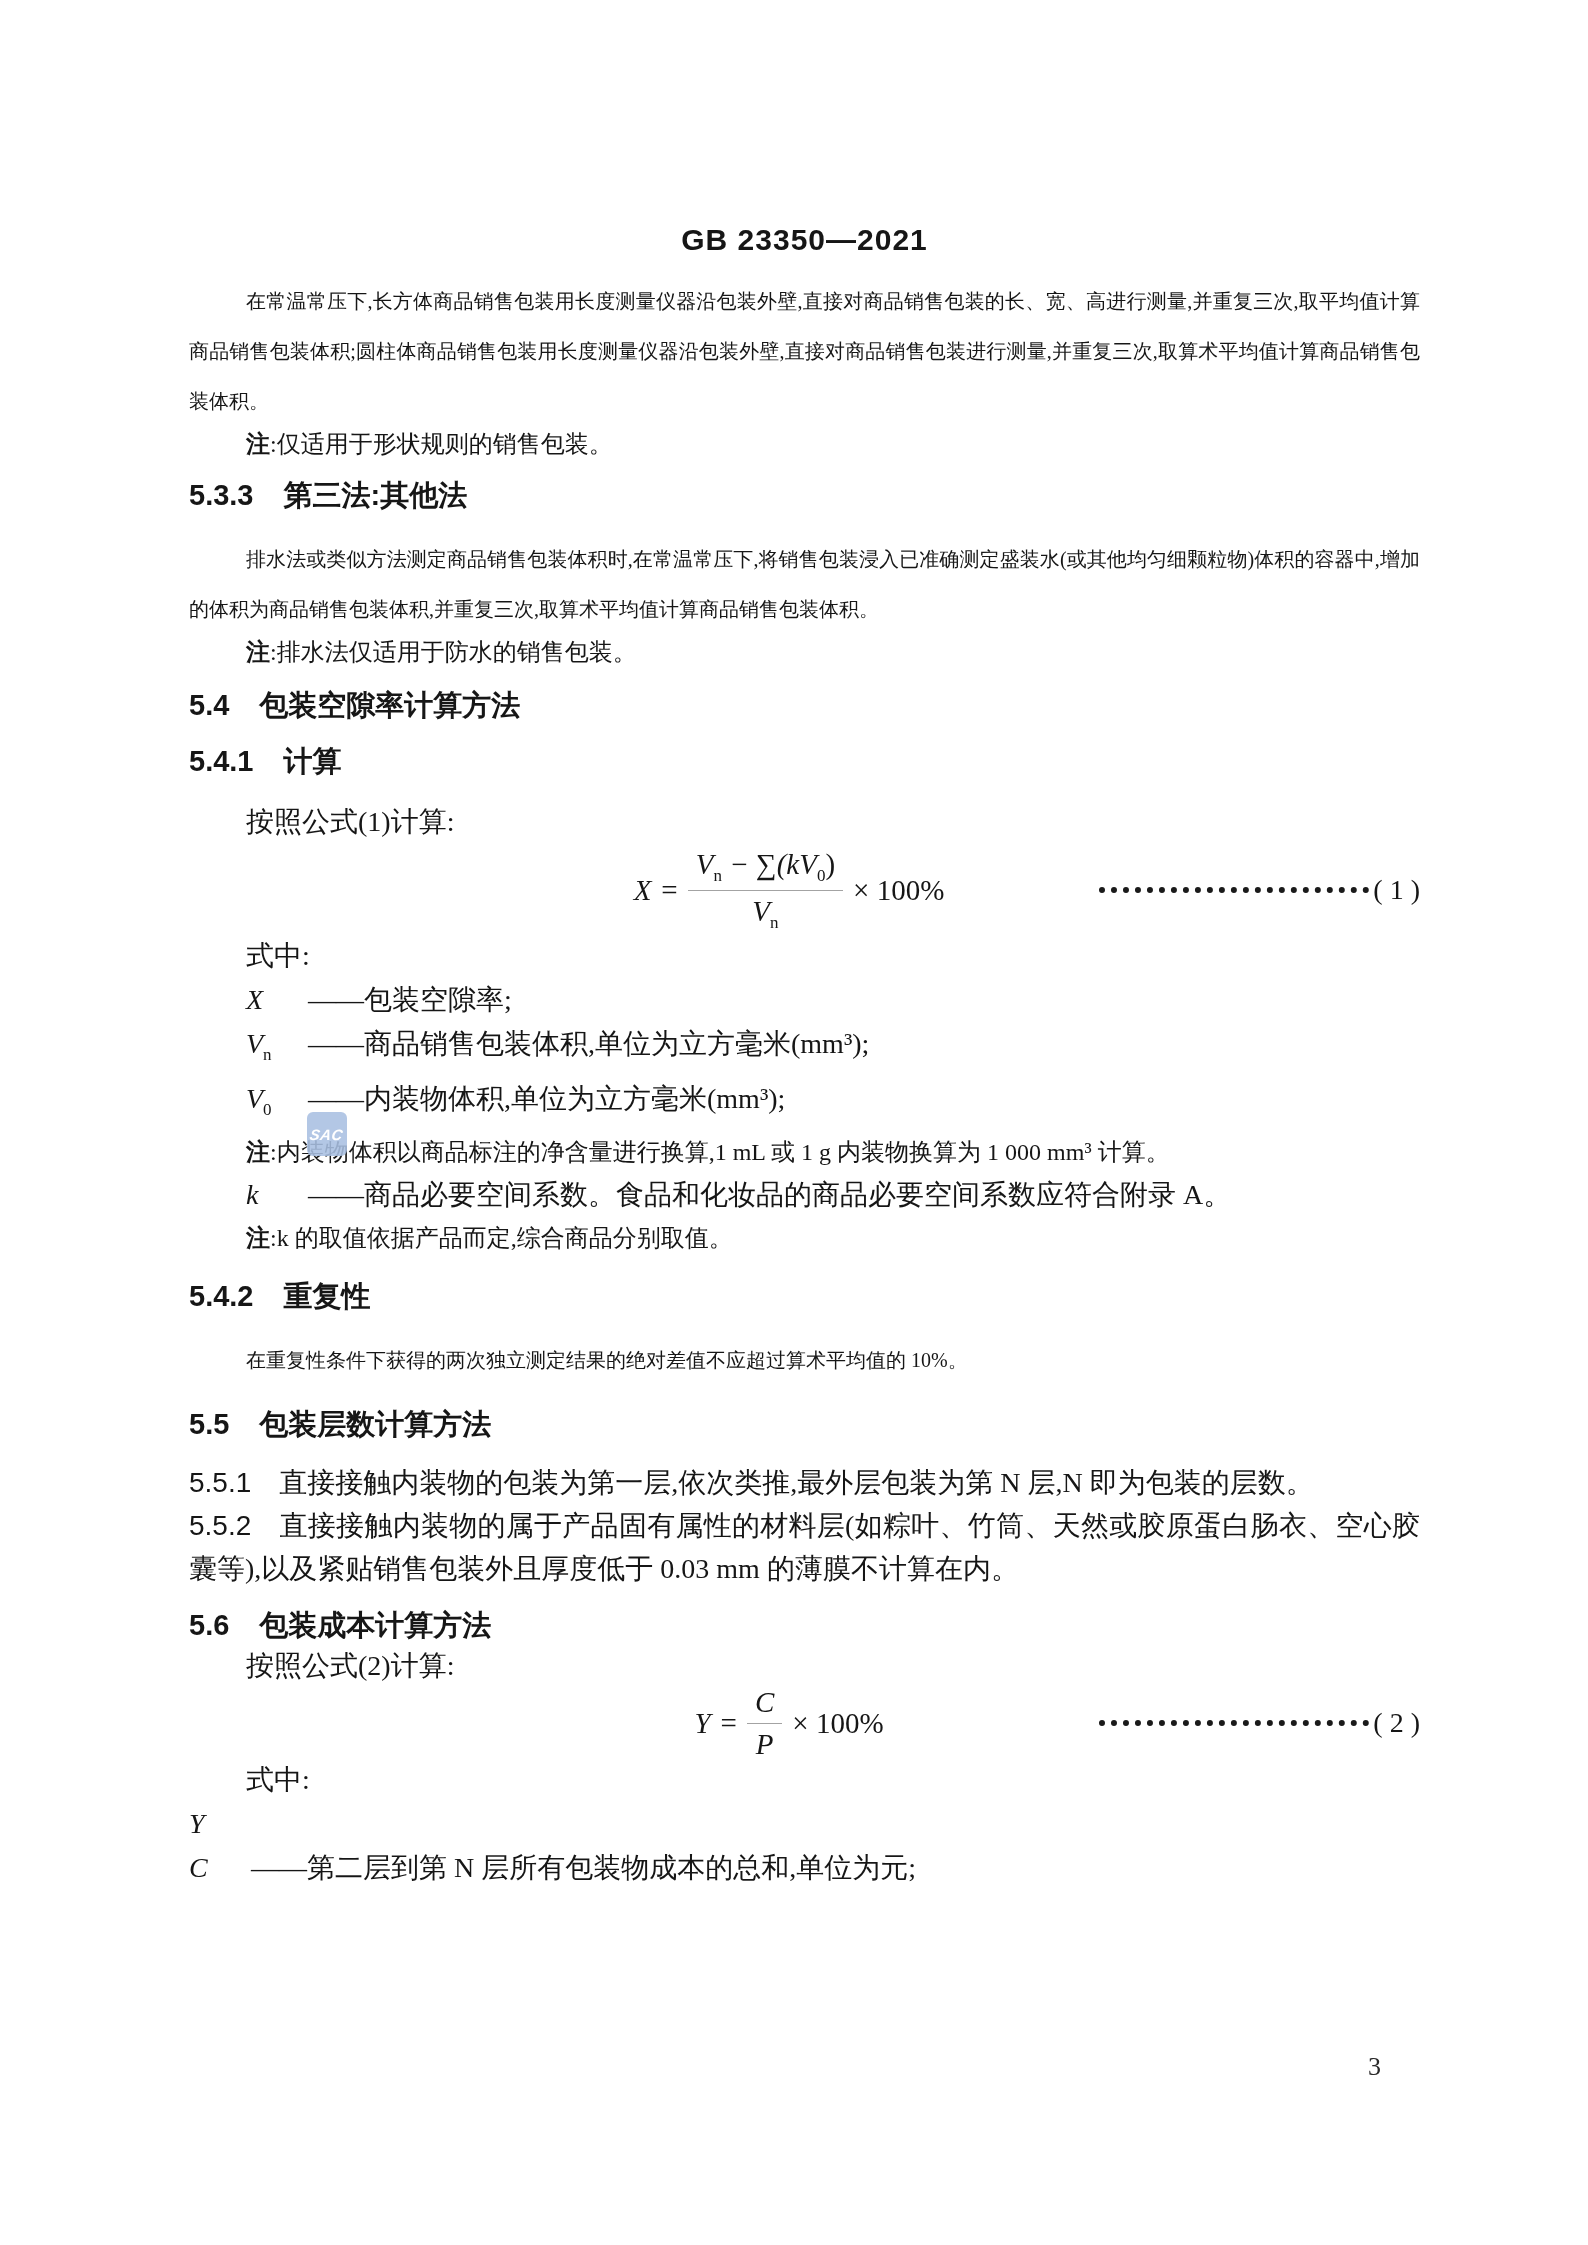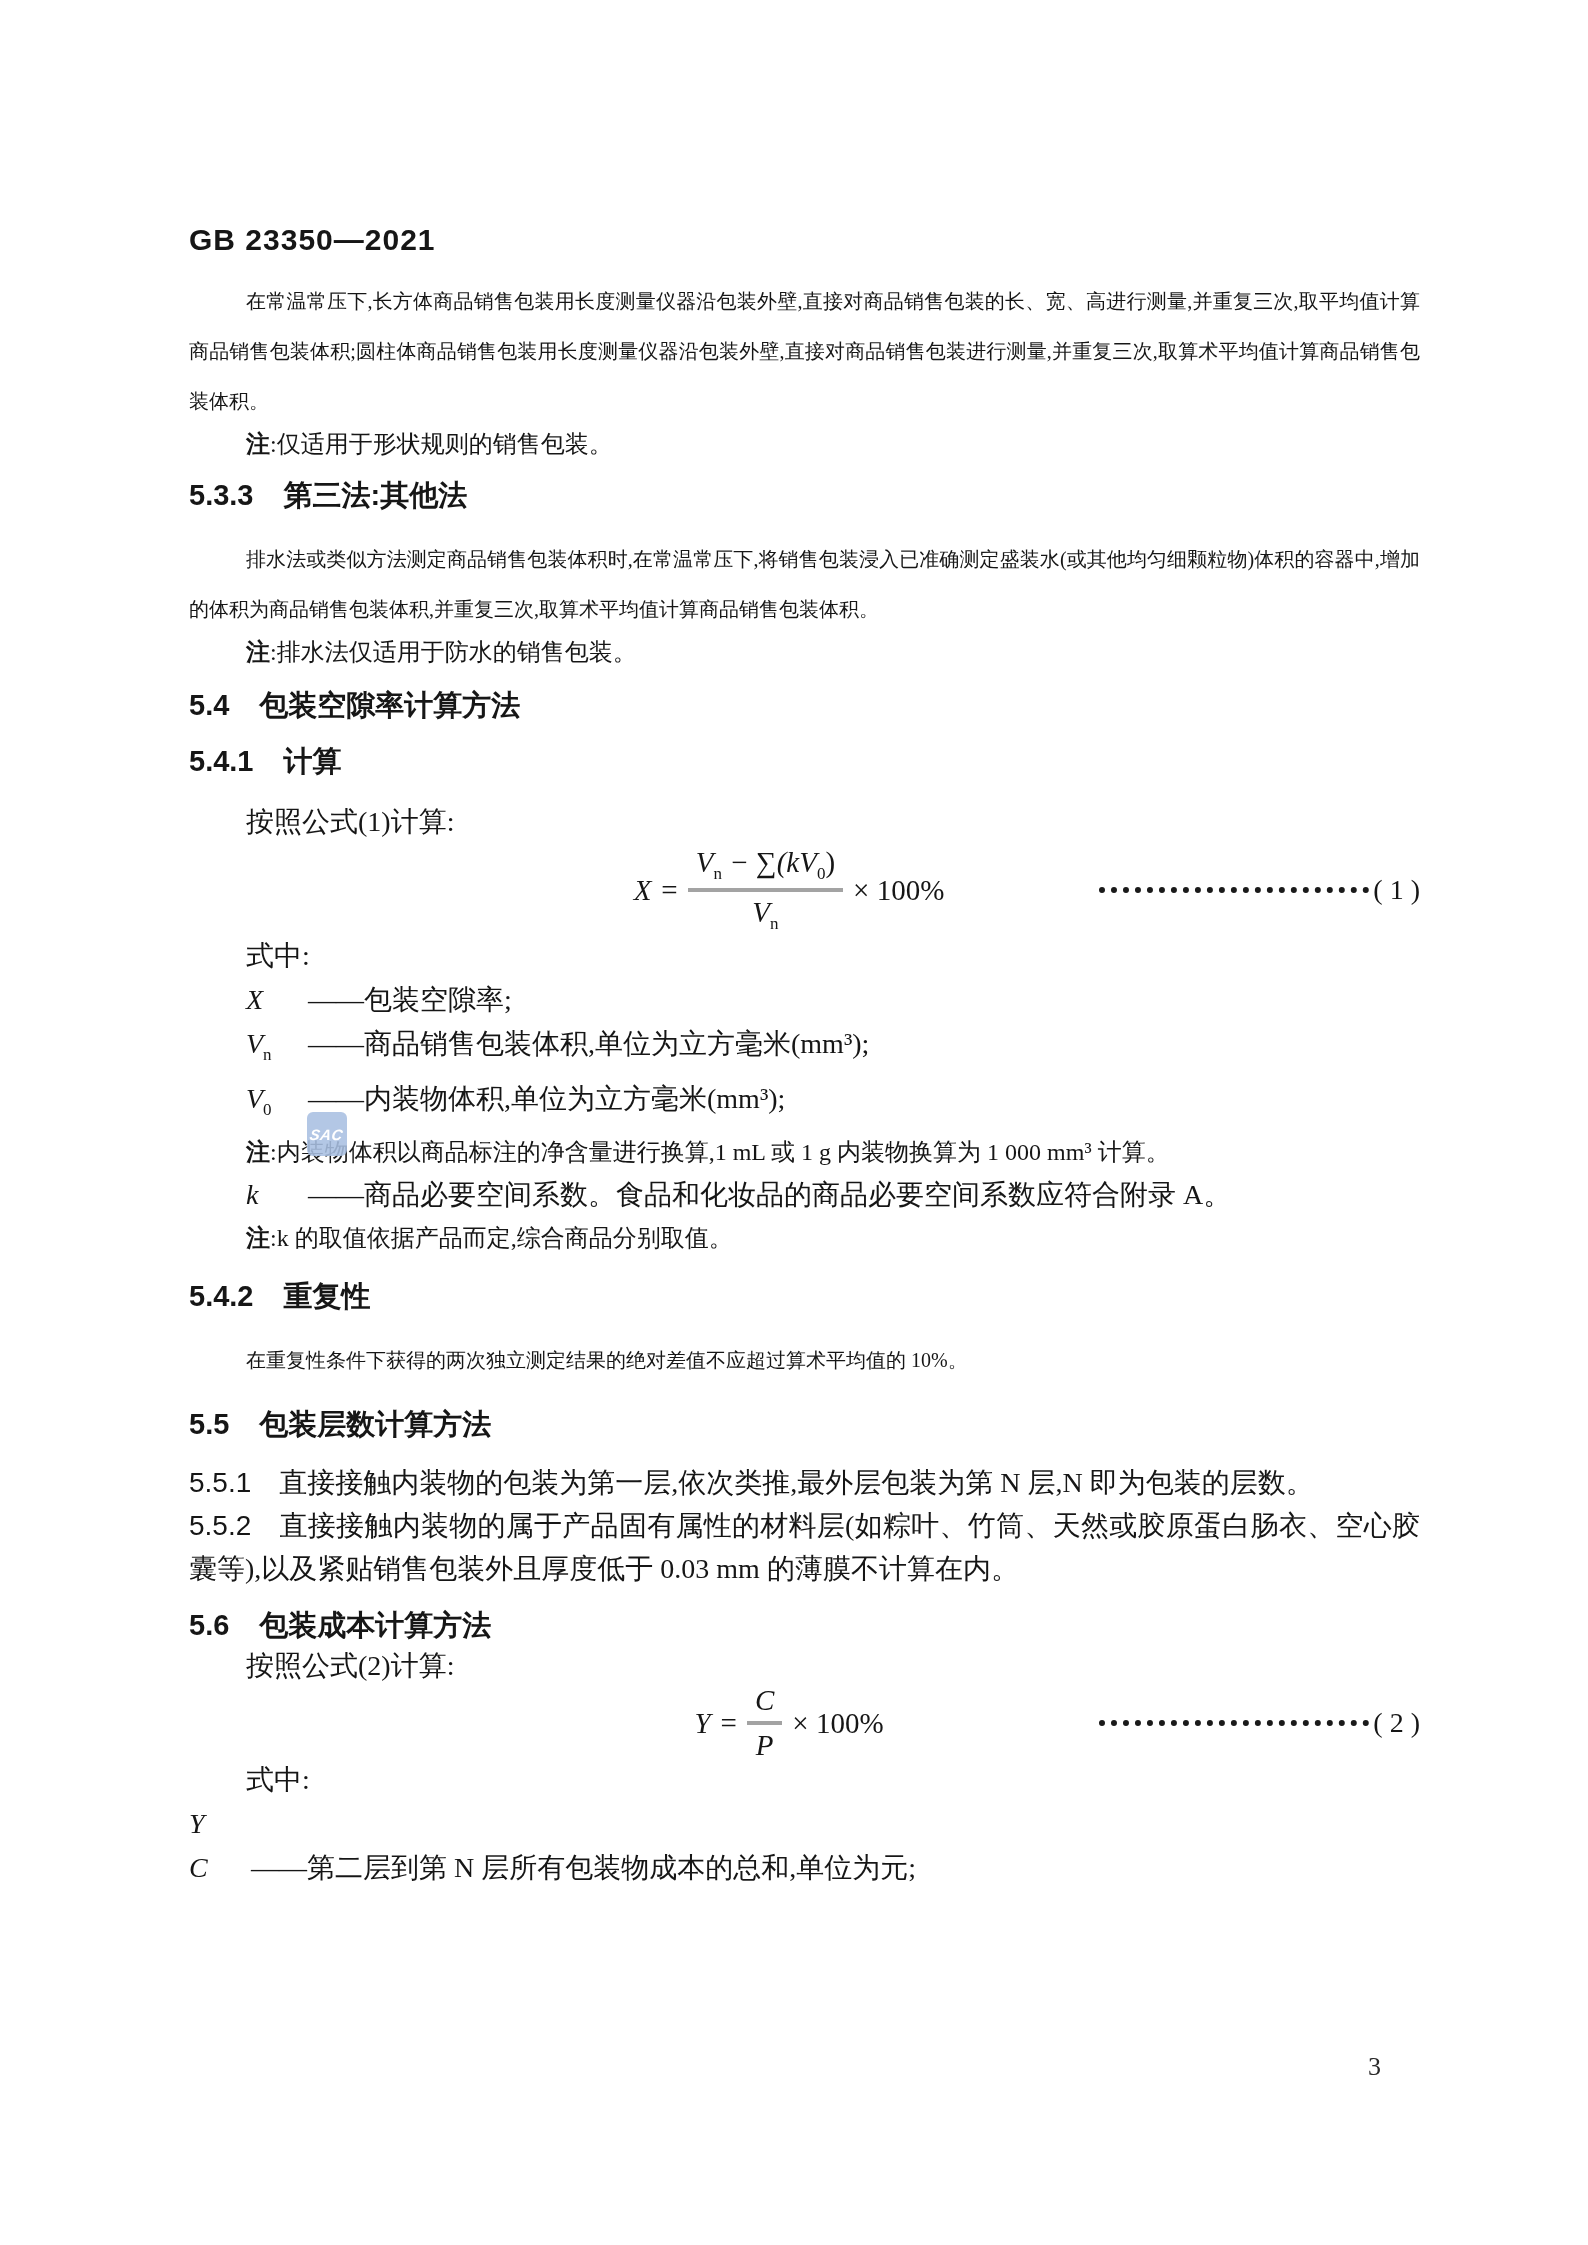--- a/index.html
+++ b/index.html
@@ -11,21 +11,21 @@
     font-family:"Liberation Serif","DejaVu Serif",serif;
     color:#161616;
   }
   .content {
     position:absolute; left:189px; top:0;
     width:1231px;
     padding-top:224px;
     box-sizing:border-box;
   }
   .doc-code {
-    text-align:left;
+    text-align:center;
     font-family:"Liberation Sans","DejaVu Sans",sans-serif;
     font-weight:700; font-size:30px; line-height:32px;
     letter-spacing:1px;
   }
   .heading {
     font-family:"Liberation Sans","DejaVu Sans",sans-serif;
     font-weight:700; font-size:29px; line-height:38px;
     white-space:nowrap;
   }
   .heading .h-num { margin-right:30px; }
@@ -70,21 +70,21 @@
   .f1 { height:88px; }
   .f2 { height:70px; }
   .f-eq {
     width:760px; margin-left:220px; height:100%;
     display:flex; justify-content:center; align-items:center; gap:10px;
     font-size:29px; font-style:italic;
   }
   .f-eq sub { font-size:17px; font-style:normal; }
   .f-upright { font-style:normal; }
   .frac { display:inline-flex; flex-direction:column; align-items:center; }
-  .frac .num { padding:0 8px 4px 8px; border-bottom:4px solid #a3a3a3; }
+  .frac .num { padding:0 8px 4px 8px; border-bottom:1px solid #a3a3a3; }
   .frac .den { padding-top:4px; }
   .f-leader {
     position:absolute; right:0; top:50%; transform:translateY(-50%);
     display:flex; align-items:center; font-style:normal;
   }
   .dots {
     display:inline-block; width:270px; height:0;
     border-bottom:6px dotted #1a1a1a; margin-right:4px;
   }
   .f-label { font-size:28px; }

